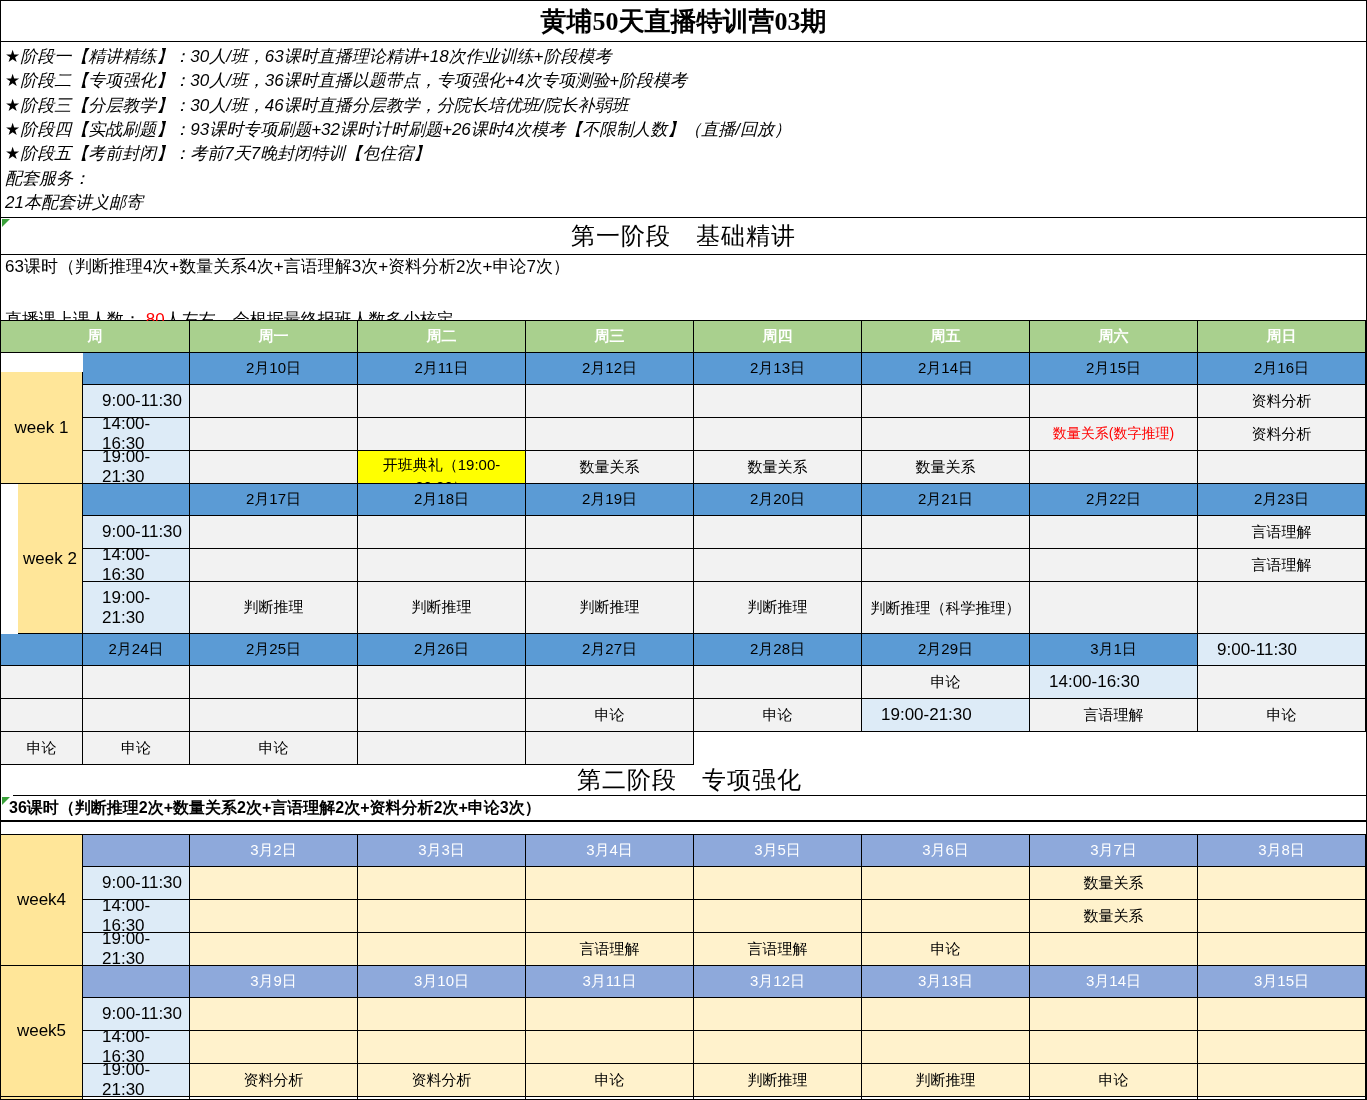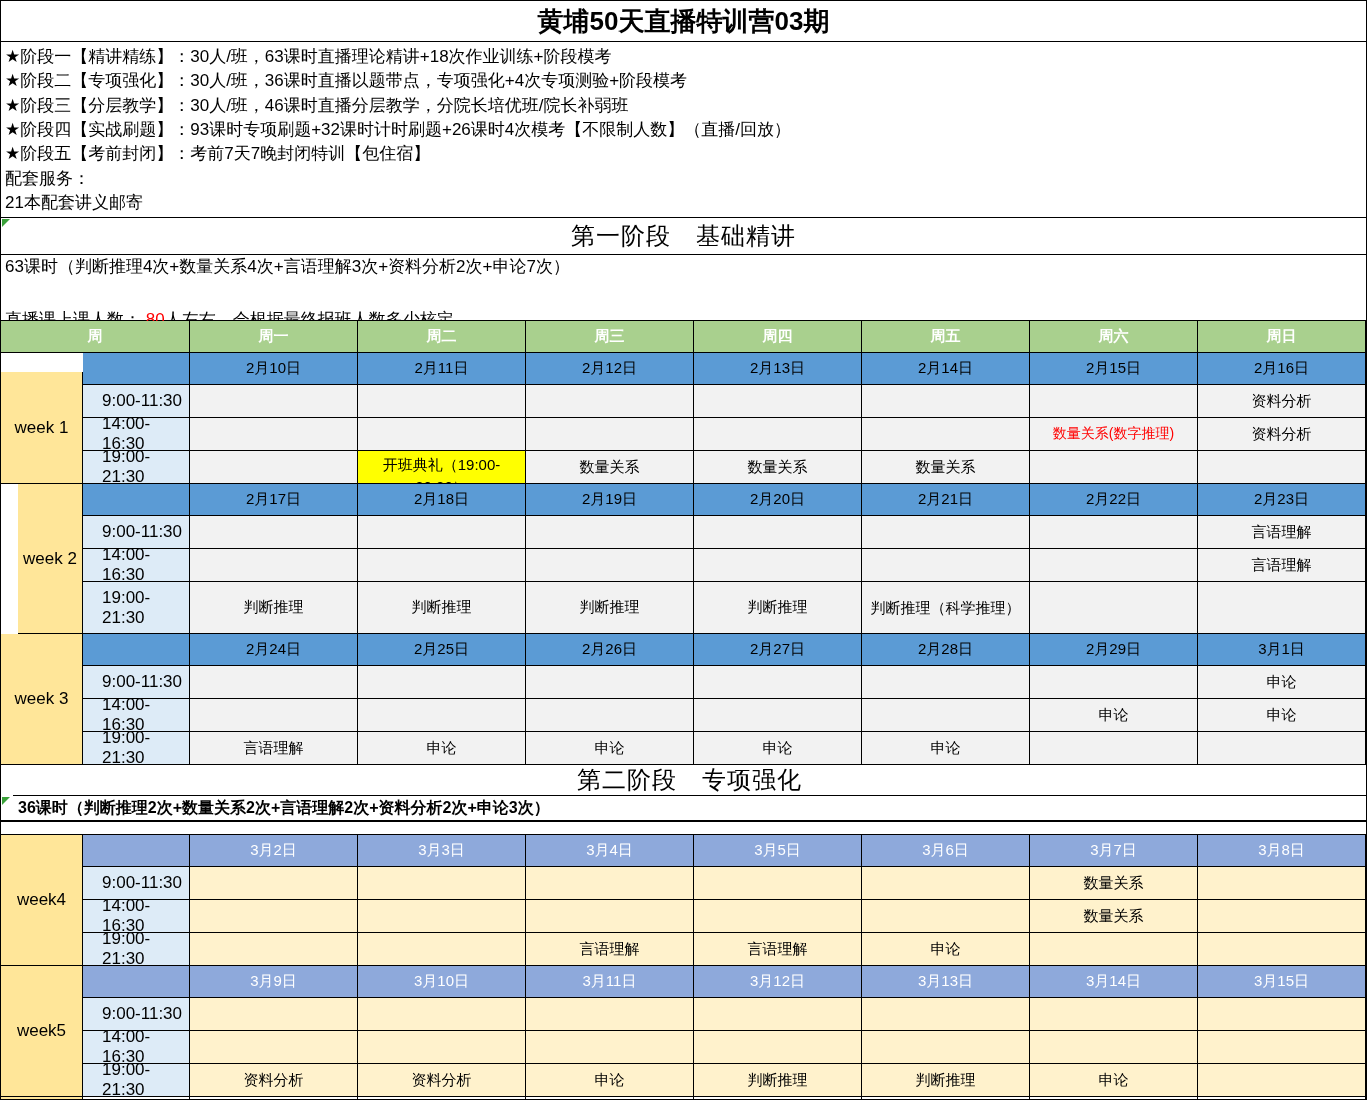--- a/index.html
+++ b/index.html
@@ -9,26 +9,26 @@
     position: relative;
     width: 1367px; height: 1100px;
     background: #ffffff;
     border: 1px solid #000;
     overflow: hidden;
   }
   
   .title-row {
     height: 41px; border-bottom: 1px solid #000;
     display: flex; align-items: center; justify-content: center;
-    font-size: 26px; font-weight: bold;
+    font-size: 26px; font-weight: bold; font-family: Liberation Serif, serif;
   }
   .stages {
     height: 176px; border-bottom: 1px solid #000;
     padding: 2px 0 2px 4px;
-    display: flex; flex-direction: column; justify-content: space-around;
+    display: flex; flex-direction: column; justify-content: space-around; font-style: italic;
   }
   .stage-line { font-size: 17px; white-space: nowrap; }
   .big-heading {
     position: relative;
     border-bottom: 1px solid #000;
     display: flex; align-items: center; justify-content: center;
     font-size: 24px; font-weight: normal; letter-spacing: 1px;
   }
   .h1row { height: 37px; }
   .h2row { height: 31px; margin-left: 12px; }
@@ -36,21 +36,21 @@
     height: 66px; border-bottom: 1px solid #000;
     padding-left: 4px;
     display: flex; flex-direction: column; justify-content: space-around;
     font-size: 17px;
     gap: 30px;
   }
   .info1 .red-num { color: var(--c-alert-red, #FF0000); }
   .info2 {
     position: relative;
     height: 26px; border-bottom: 2px solid #000;
-    display: flex; align-items: center; padding-left: 17px;
+    display: flex; align-items: center; padding-left: 8px;
     font-size: 16px; font-weight: bold;
   }
   .gap { height: 12px; background: #fff; }
   
   .gtri {
     position: absolute; left: 1px; top: 1px; width: 0; height: 0;
     border-top: 8px solid #3aa13a; border-right: 8px solid transparent;
   }
   
   .weekday-header {
@@ -197,21 +197,20 @@
         <div class="cell time-cell">19:00-21:30</div>
         <div class="cell body-cell">判断推理</div>
         <div class="cell body-cell">判断推理</div>
         <div class="cell body-cell">判断推理</div>
         <div class="cell body-cell">判断推理</div>
         <div class="cell body-cell wrap2">判断推理（科学推理）</div>
         <div class="cell body-cell"></div>
         <div class="cell body-cell"></div>
       </div>
       <div class="week-block theme-gray" style="grid-template-rows: 32px 33px 33px 33px;">
-        <div class="cell week-label" style="grid-row: 1 / span 4;">week 3</div>
         <div class="cell date-cell"></div>
         <div class="cell date-cell">2月24日</div>
         <div class="cell date-cell">2月25日</div>
         <div class="cell date-cell">2月26日</div>
         <div class="cell date-cell">2月27日</div>
         <div class="cell date-cell">2月28日</div>
         <div class="cell date-cell">2月29日</div>
         <div class="cell date-cell">3月1日</div>
         <div class="cell time-cell">9:00-11:30</div>
         <div class="cell body-cell"></div>

